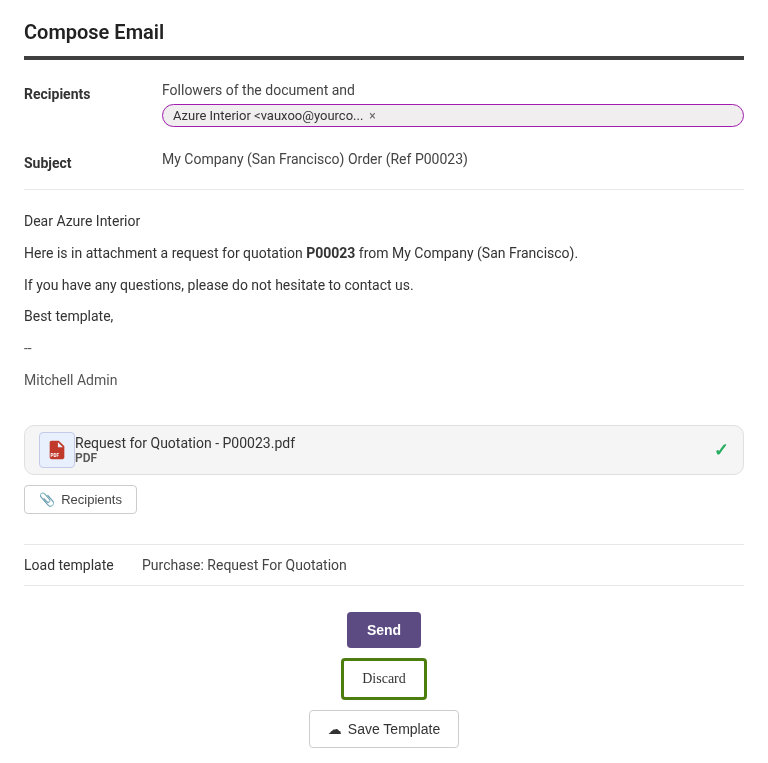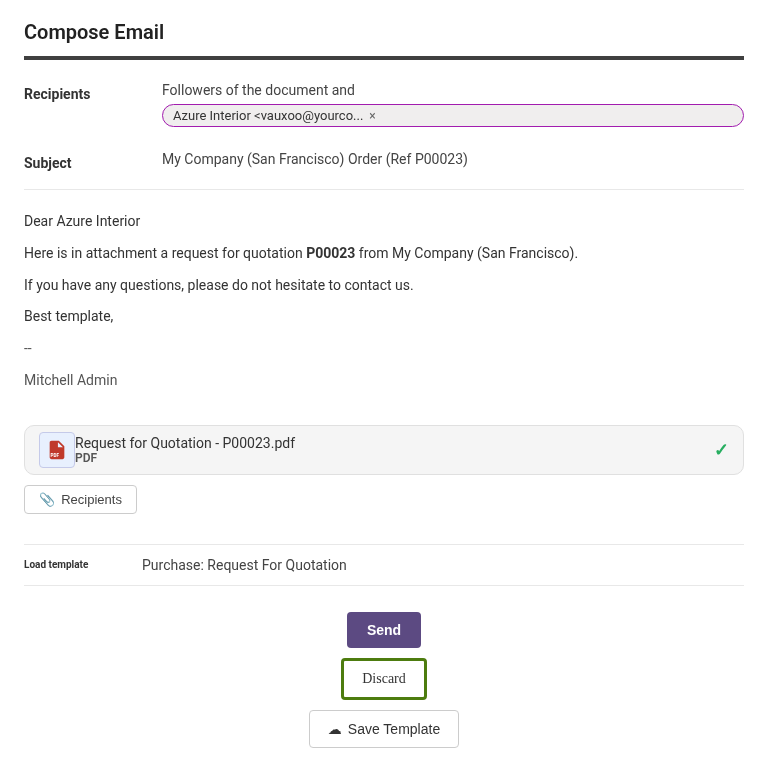--- a/index.html
+++ b/index.html
@@ -176,22 +176,22 @@
       display: flex;
       align-items: center;
       padding: 12px 0;
       border-top: 1px solid #e8e8e8;
       border-bottom: 1px solid #e8e8e8;
       margin-bottom: 16px;
       gap: 8px;
     }
 
     .load-template-label {
-      font-weight: 700;
-      font-size: 10px;
+      font-weight: 400;
+      font-size: 14px;
       color: #333;
       min-width: 110px;
     }
 
     .load-template-value {
       color: #444;
       font-size: 14px;
     }
 
     .action-buttons {

